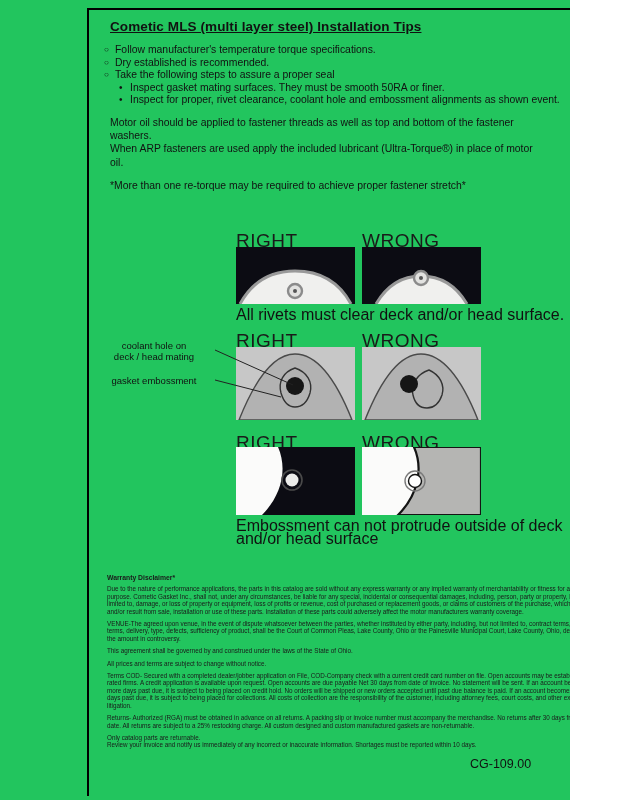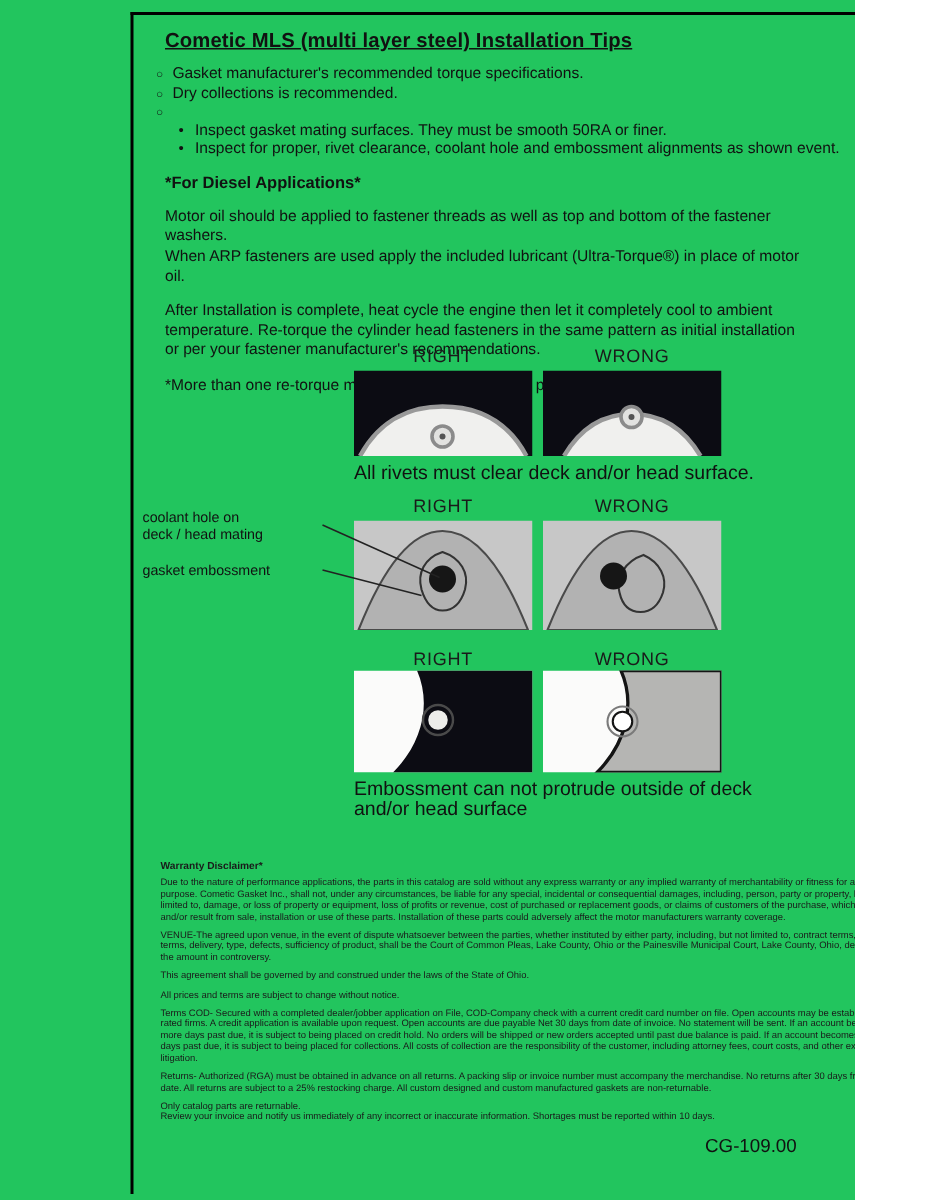--- a/index.html
+++ b/index.html
@@ -16,27 +16,27 @@
   .tip { display:flex; }
   .tip .mark { width:11px; flex:0 0 11px; text-align:left; font-size:8px; line-height:12.6px; }
   .tip.sub { margin-left:15px; }
   .tip.sub .mark { font-size:10px; }
 
   .diesel { position:absolute; left:110px; top:116px; width:436px; font-size:10.4px; line-height:13.2px; }
   .diesel h2 { font-size:11px; font-weight:bold; margin-bottom:9px; }
   .diesel p { white-space:pre-line; margin-bottom:10px; }
   .diesel p.note { margin-bottom:0; }
 
-  .hdr { position:absolute; width:119px; text-align:center; font-size:12px; letter-spacing:0.5px; color:#1a1a1a; }
+  .hdr { position:absolute; width:119px; font-size:19px; letter-spacing:0.5px; color:#1a1a1a; }
   .col-l { left:236px; }
   .col-r { left:362px; }
   .panel { position:absolute; display:block; }
-  .cap { position:absolute; left:236px; font-size:13px; line-height:13px; white-space:pre-line; color:#111; }
+  .cap { position:absolute; left:236px; font-size:16px; line-height:13px; white-space:pre-line; color:#111; }
 
-  .callout { position:absolute; text-align:left; font-size:9.5px; line-height:11px; color:#111; }
+  .callout { position:absolute; text-align:center; font-size:9.5px; line-height:11px; color:#111; }
   .callout-1 { left:95px; top:340px; width:118px; }
   .callout-2 { left:95px; top:375px; width:118px; }
   .callout-lines { position:absolute; left:107px; top:335px; pointer-events:none; }
 
   .warranty { position:absolute; left:107px; top:574px; width:501px; font-size:6.3px; line-height:7.4px; color:#1a1a1a; }
   .warranty h3 { font-size:6.8px; font-weight:bold; margin-bottom:4px; }
   .warranty p { margin-bottom:5px; white-space:pre-line; }
 
   .footer-code { position:absolute; left:470px; top:757px; width:137px; text-align:left; font-size:12.5px; color:#111; }
 </style>
@@ -46,46 +46,43 @@
 <div class="page">
 
   <div class="rule-top"></div>
   <div class="rule-left"></div>
 
   <h1 class="title">Cometic MLS (multi layer steel) Installation Tips</h1>
 
   <div class="tips">
     <div class="tip">
       <span class="mark">○</span>
-      <span class="txt">Gasket manufacturer's recommended torque specifications.</span>
+      <span class="txt">Follow manufacturer's temperature torque specifications.</span>
     </div>
     <div class="tip">
       <span class="mark">○</span>
-      <span class="txt">Dry collections is recommended.</span>
+      <span class="txt">Dry established is recommended.</span>
     </div>
     <div class="tip">
       <span class="mark">○</span>
+      <span class="txt">Take the following steps to assure a proper seal</span>
     </div>
     <div class="tip sub">
       <span class="mark">•</span>
       <span class="txt">Inspect gasket mating surfaces.  They must be smooth 50RA or finer.</span>
     </div>
     <div class="tip sub">
       <span class="mark">•</span>
       <span class="txt">Inspect for proper, rivet clearance, coolant hole and embossment alignments as shown event.</span>
     </div>
   </div>
 
   <div class="diesel">
-    <h2>*For Diesel Applications*</h2>
     <p>Motor oil should be applied to fastener threads as well as top and bottom of the fastener washers.
 When ARP fasteners are used apply the included lubricant (Ultra-Torque®) in place of motor oil.</p>
-    <p>After Installation is complete, heat cycle the engine then let it completely cool to ambient
-temperature. Re-torque the cylinder head fasteners in the same pattern as initial installation
-or per your fastener manufacturer's recommendations.</p>
     <p class="note">*More than one re-torque may be required to achieve proper fastener stretch*</p>
   </div>
 
   <div class="hdr col-l" style="top:230px">RIGHT</div>
   <div class="hdr col-r" style="top:230px">WRONG</div>
 
   <svg class="panel col-l" style="top:247px" width="119" height="57" viewBox="0 0 119 57">
     <rect width="119" height="57" fill="#0c0c13"></rect>
     <path d="M4,57 C18,31 40,24 59,24 C79,24 101,31 115,57 Z" fill="#f0f0ee"></path>
     <path d="M4,57 C18,31 40,24 59,24 C79,24 101,31 115,57" fill="none" stroke="#999999" stroke-width="3"></path>

